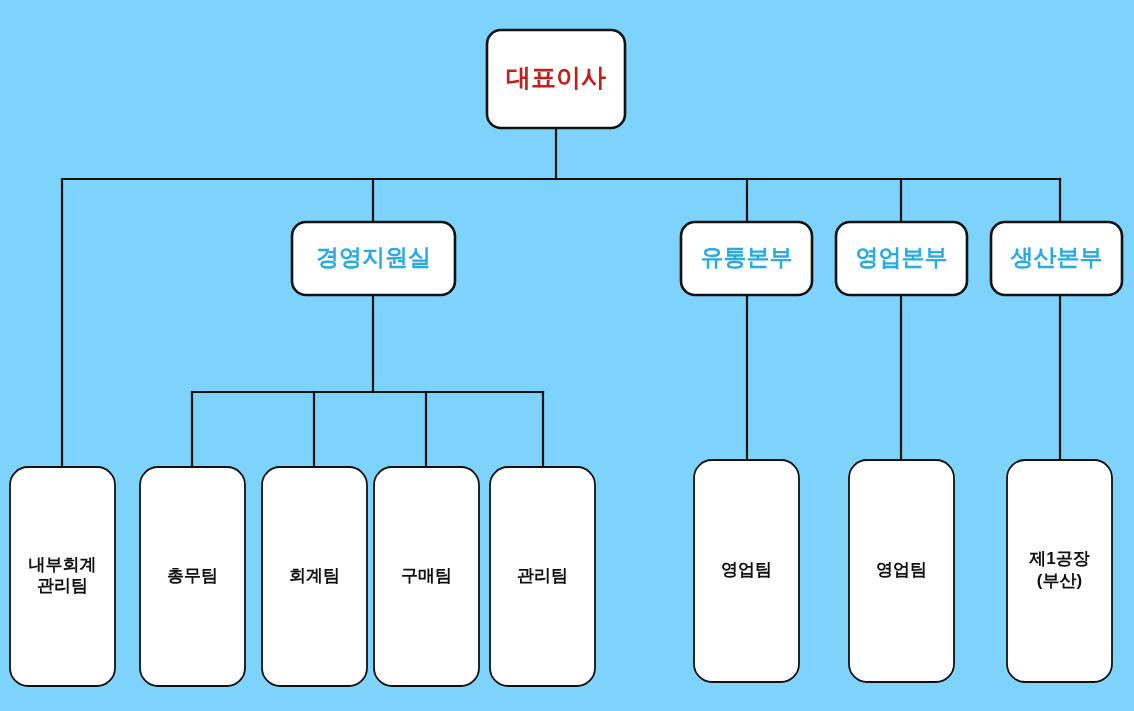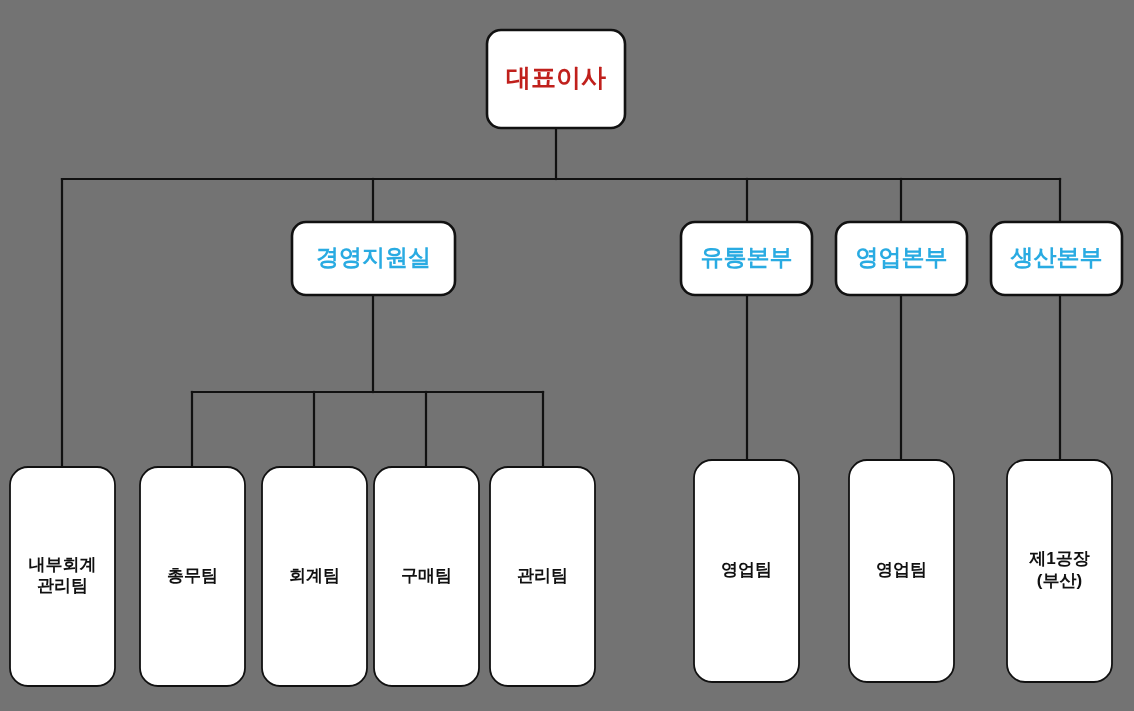--- a/index.html
+++ b/index.html
@@ -8,21 +8,21 @@
     padding: 0;
     background: #ffffff;
   }
   body {
     font-family: "Liberation Sans", "DejaVu Sans", sans-serif;
   }
   #org-chart-root {
     position: relative;
     width: 1134px;
     height: 711px;
-    background: #737373;
+    background: #7dd3fc;
     overflow: hidden;
   }
   svg.chart-svg {
     position: absolute;
     top: 0;
     left: 0;
     width: 1134px;
     height: 711px;
     display: block;
   }

